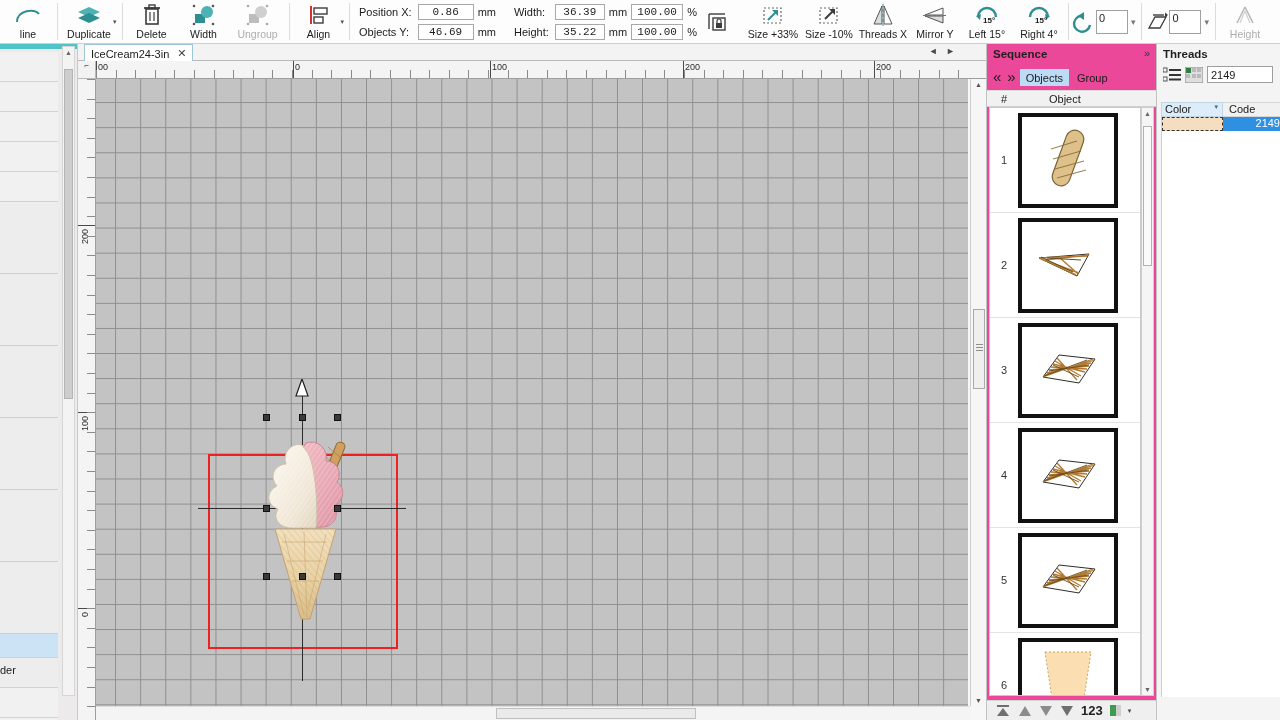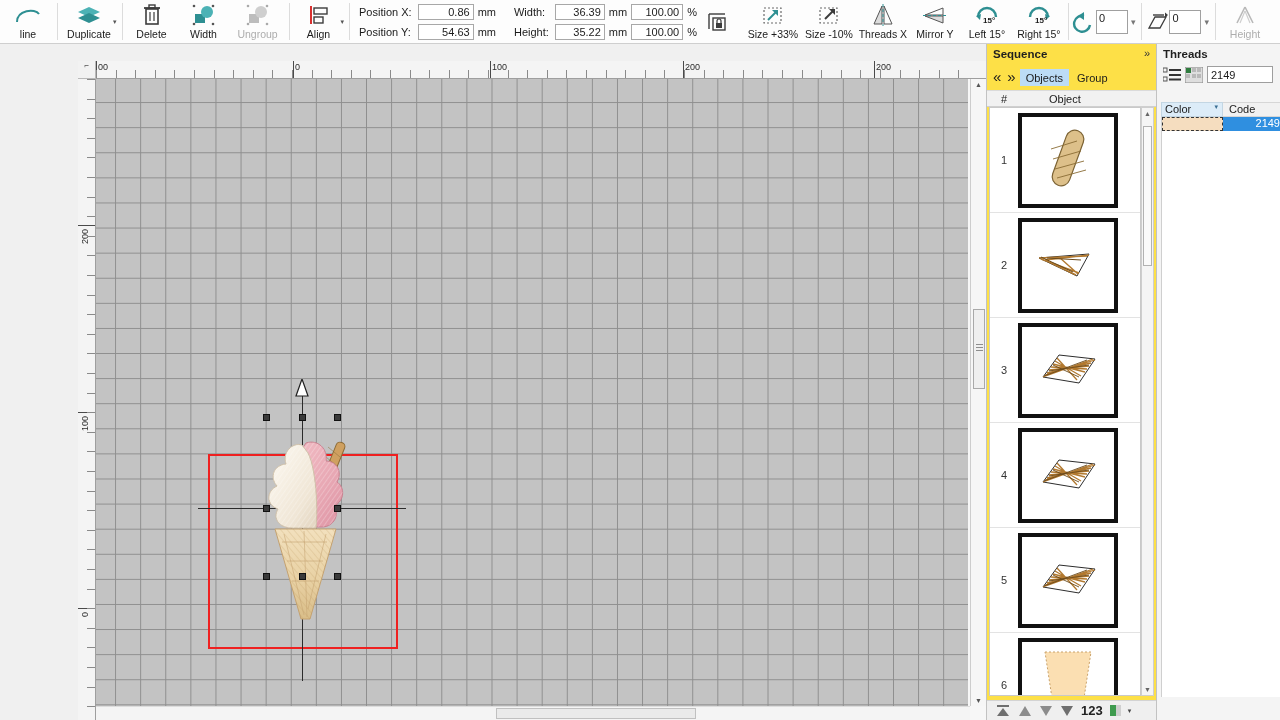--- a/index.html
+++ b/index.html
@@ -34,21 +34,21 @@
   .rb-btn.wide { width: 56px; }
   .rb-caret { align-self: center; font-size: 7px; color: #555; margin-left: -4px; margin-right: 2px; }
 
   
   .fields { display: flex; align-items: center; padding: 0 4px; }
   .fcol { display: flex; flex-direction: column; justify-content: center; height: 100%; gap: 3px; }
   .frow { display: flex; align-items: center; height: 17px; }
   .flabel { font-size: 11px; white-space: nowrap; }
   .finput {
     border: 1px solid #a8a8a8; background: #fff; height: 16px;
-    font-size: 11px; padding: 0 3px; text-align: right; line-height: 15px;
+    font-size: 11px; padding: 0 3px; text-align: center; line-height: 15px; font-family: Liberation Mono, monospace;
   }
   .funit { font-size: 11px; margin: 0 4px 0 4px; }
 
   .spin {
     border: 1px solid #a0a0a0; background: #fff; width: 32px; height: 24px;
     font-size: 11px; padding: 1px 2px; line-height: 12px; align-self: center;
   }
   .dot { font-size: 9px; color: #777; align-self: center; margin: 0 3px; }
 
   
@@ -127,21 +127,21 @@
     border: 2px solid #ef2020;
   }
   .axis-h { position: absolute; left: 102px; top: 429px; width: 208px; height: 0; border-top: 1px solid #2b2b2b; }
   .axis-v { position: absolute; left: 206px; top: 302px; width: 0; height: 300px; border-left: 1px solid #2b2b2b; }
   .handle { position: absolute; width: 7px; height: 7px; background: #3a3a3a; border: 1px solid #111; }
   .rotmark { position: absolute; left: 199px; top: 300px; width: 14px; height: 18px; }
 
   
   .sequence {
     position: absolute; left: 986px; top: 44px; width: 170px; height: 676px;
-    background: #fde047; border-left: 1px solid #c2c2c2;
+    background: #ec4899; border-left: 1px solid #c2c2c2;
   }
   .panel-title { font-size: 11.5px; font-weight: bold; color: #1f1f1f; padding: 4px 0 0 6px; }
   .panel-chev { position: absolute; right: 6px; top: 3px; font-size: 11px; color: #333; }
   .seq-toolbar { position: absolute; left: 0; top: 22px; width: 170px; height: 22px; display: flex; align-items: center; padding-left: 4px; gap: 2px; }
   .chevbtn { font-size: 15px; color: #1a1a1a; padding: 0 2px; line-height: 18px; }
   .segtab { font-size: 11px; padding: 3px 6px 2px 6px; }
   .segtab.active { background: #bcdcf5; }
   .seq-head {
     position: absolute; left: 0; top: 46px; width: 170px; height: 17px;
     background: #f1f1f1; border-top: 1px solid #dadada; border-bottom: 1px solid #cfcfcf;
@@ -261,30 +261,30 @@
       <div class="rb-caret">▾</div>
       <div class="rb-sep"></div>
     </div>
 
     <div class="fields">
       <div class="fcol">
         <div class="frow">
             <span class="flabel">Position X:</span>
           </div>
         <div class="frow">
-            <span class="flabel">Position Y:</span>
+            <span class="flabel">Objects Y:</span>
           </div>
       </div>
       <div class="fcol" style="margin-left:6px">
         <div class="frow">
           <div class="finput" style="width:56px">0.86</div>
           <span class="funit">mm</span>
         </div>
         <div class="frow">
-          <div class="finput" style="width:56px">54.63</div>
+          <div class="finput" style="width:56px">46.69</div>
           <span class="funit">mm</span>
         </div>
       </div>
     </div>
     <div class="rb-sep"></div>
     <div class="fields">
       <div class="fcol">
         <div class="frow">
             <span class="flabel">Width:</span>
           </div>
@@ -370,21 +370,21 @@
         <div class="lbl">Left 15°</div>
       </div>
       <div class="rb-btn">
         <div class="ic">
           <svg width="26" height="24" viewBox="0 0 26 24">
             <path d="M4 14 A9 9 0 0 1 22 14" stroke="#2e8f92" stroke-width="2.4" fill="none"></path>
             <polygon points="24,13 19,11 20,17" fill="#2e8f92"></polygon>
             <text x="9" y="20" font-size="8" font-weight="bold" fill="#1b1b1b" font-family="Liberation Sans">15°</text>
           </svg>
         </div>
-        <div class="lbl">Right 15°</div>
+        <div class="lbl">Right 4°</div>
       </div>
       <div class="rb-sep"></div>
       <div style="display:flex;align-items:center">
         <svg width="24" height="22" viewBox="0 0 24 22">
           <path d="M18 14 A8 8 0 1 1 12 5" stroke="#2e8f92" stroke-width="2.4" fill="none"></path>
           <polygon points="12,1 12,9 6,5" fill="#2e8f92"></polygon>
         </svg>
         <div class="spin">0</div>
         <span class="dot">▾</span>
       </div>
@@ -409,21 +409,52 @@
         <div class="lbl">Height</div>
       </div>
       <div class="rb-btn">
         
         
       </div>
 
     </div>
   </div>
 
-
+  <div class="leftpanel">
+    <div class="lp-teal"></div>
+    <div style="position:absolute;left:0;top:8px;width:62px;">
+      <div class="lp-row"></div>
+      <div class="lp-row"></div>
+      <div class="lp-row"></div>
+      <div class="lp-row"></div>
+      <div class="lp-row"></div>
+      <div class="lp-row tall"></div>
+      <div class="lp-row tall"></div>
+      <div class="lp-row tall"></div>
+      <div class="lp-row tall"></div>
+      <div class="lp-row tall"></div>
+      <div class="lp-row tall"></div>
+      <div class="lp-row sel"></div>
+      <div class="lp-row lbl">der</div>
+      <div class="lp-row"></div>
+      <div class="lp-row"></div>
+    </div>
+    <div class="lp-scroll">
+      <div class="lp-arrow">▲</div>
+      <div class="lp-thumb"></div>
+    </div>
+  </div>
+
+  <div class="tabbar">
+    <div class="tab">
+      <span>IceCream24-3in</span>
+      <span class="x">✕</span>
+    </div>
+    <div class="tabnav">◄ ►</div>
+  </div>
 
   <div class="canvasarea">
 
     <div class="ruler-corner">⌐</div>
 
     <div class="ruler-h">
       <div class="tickmaj" style="left:0px;top:0;width:1px;height:17px"></div>
       <div class="rlabel" style="left:2px;top:1px">00</div>
       <div class="tickmaj" style="left:197px;top:0;width:1px;height:17px"></div>
       <div class="rlabel" style="left:199px;top:1px">0</div>

